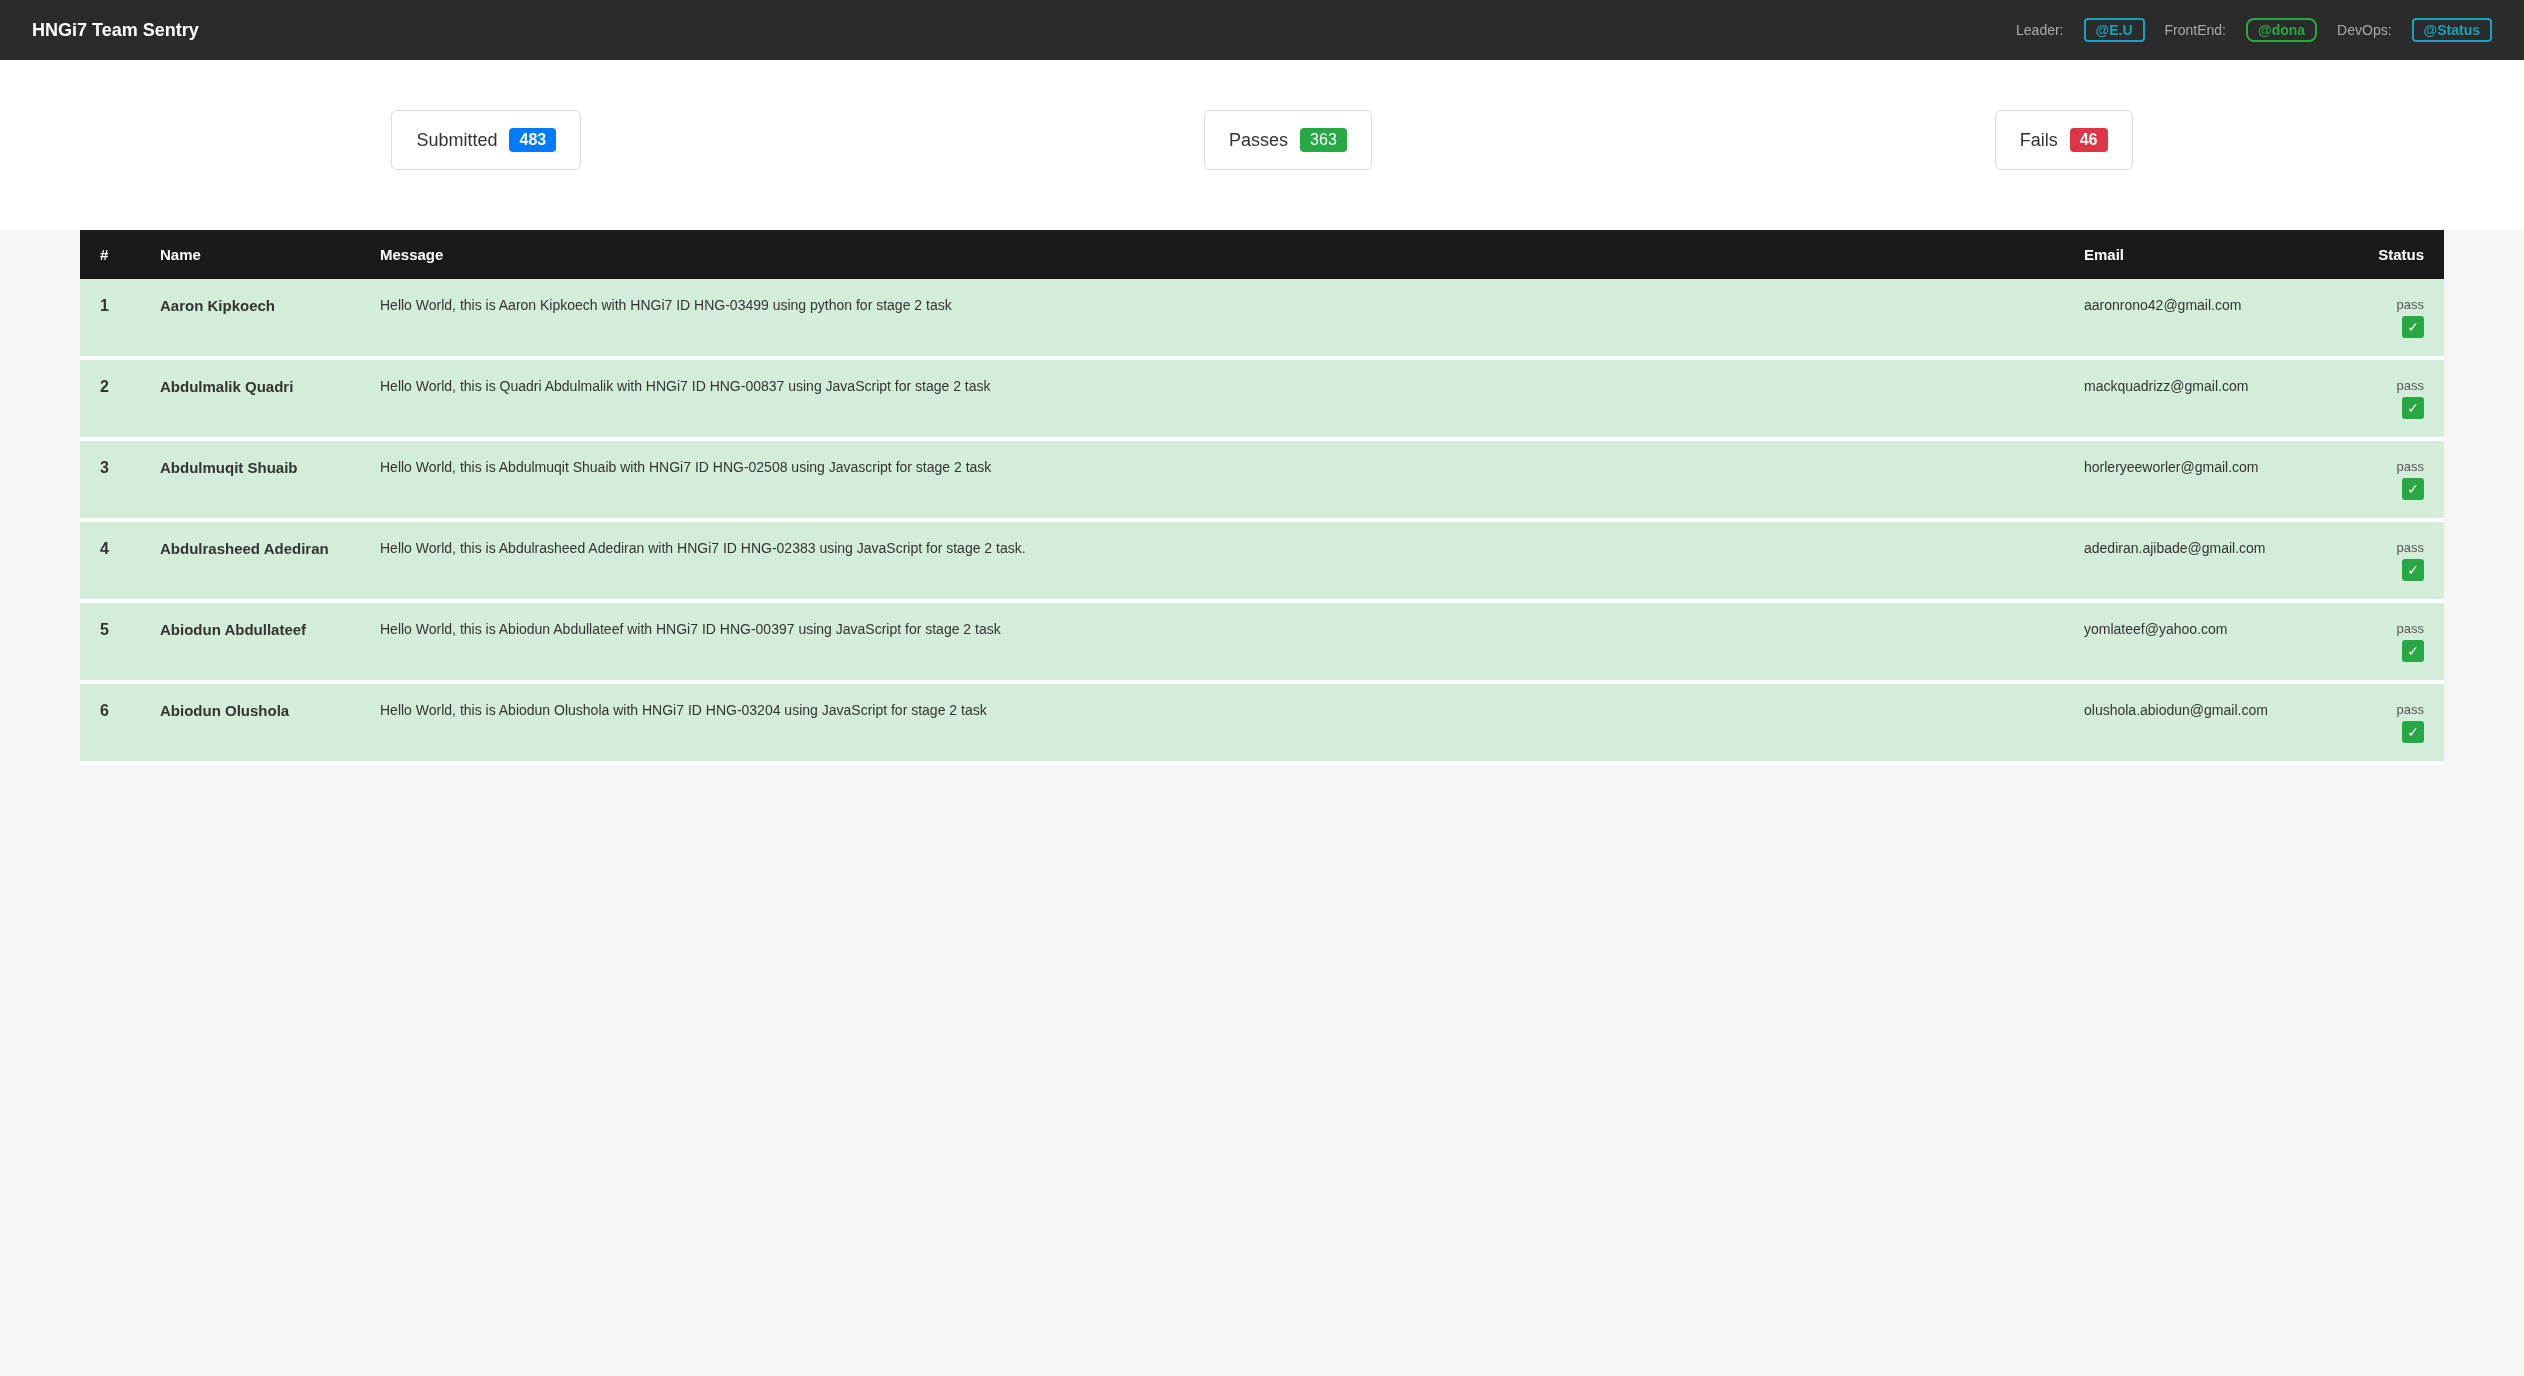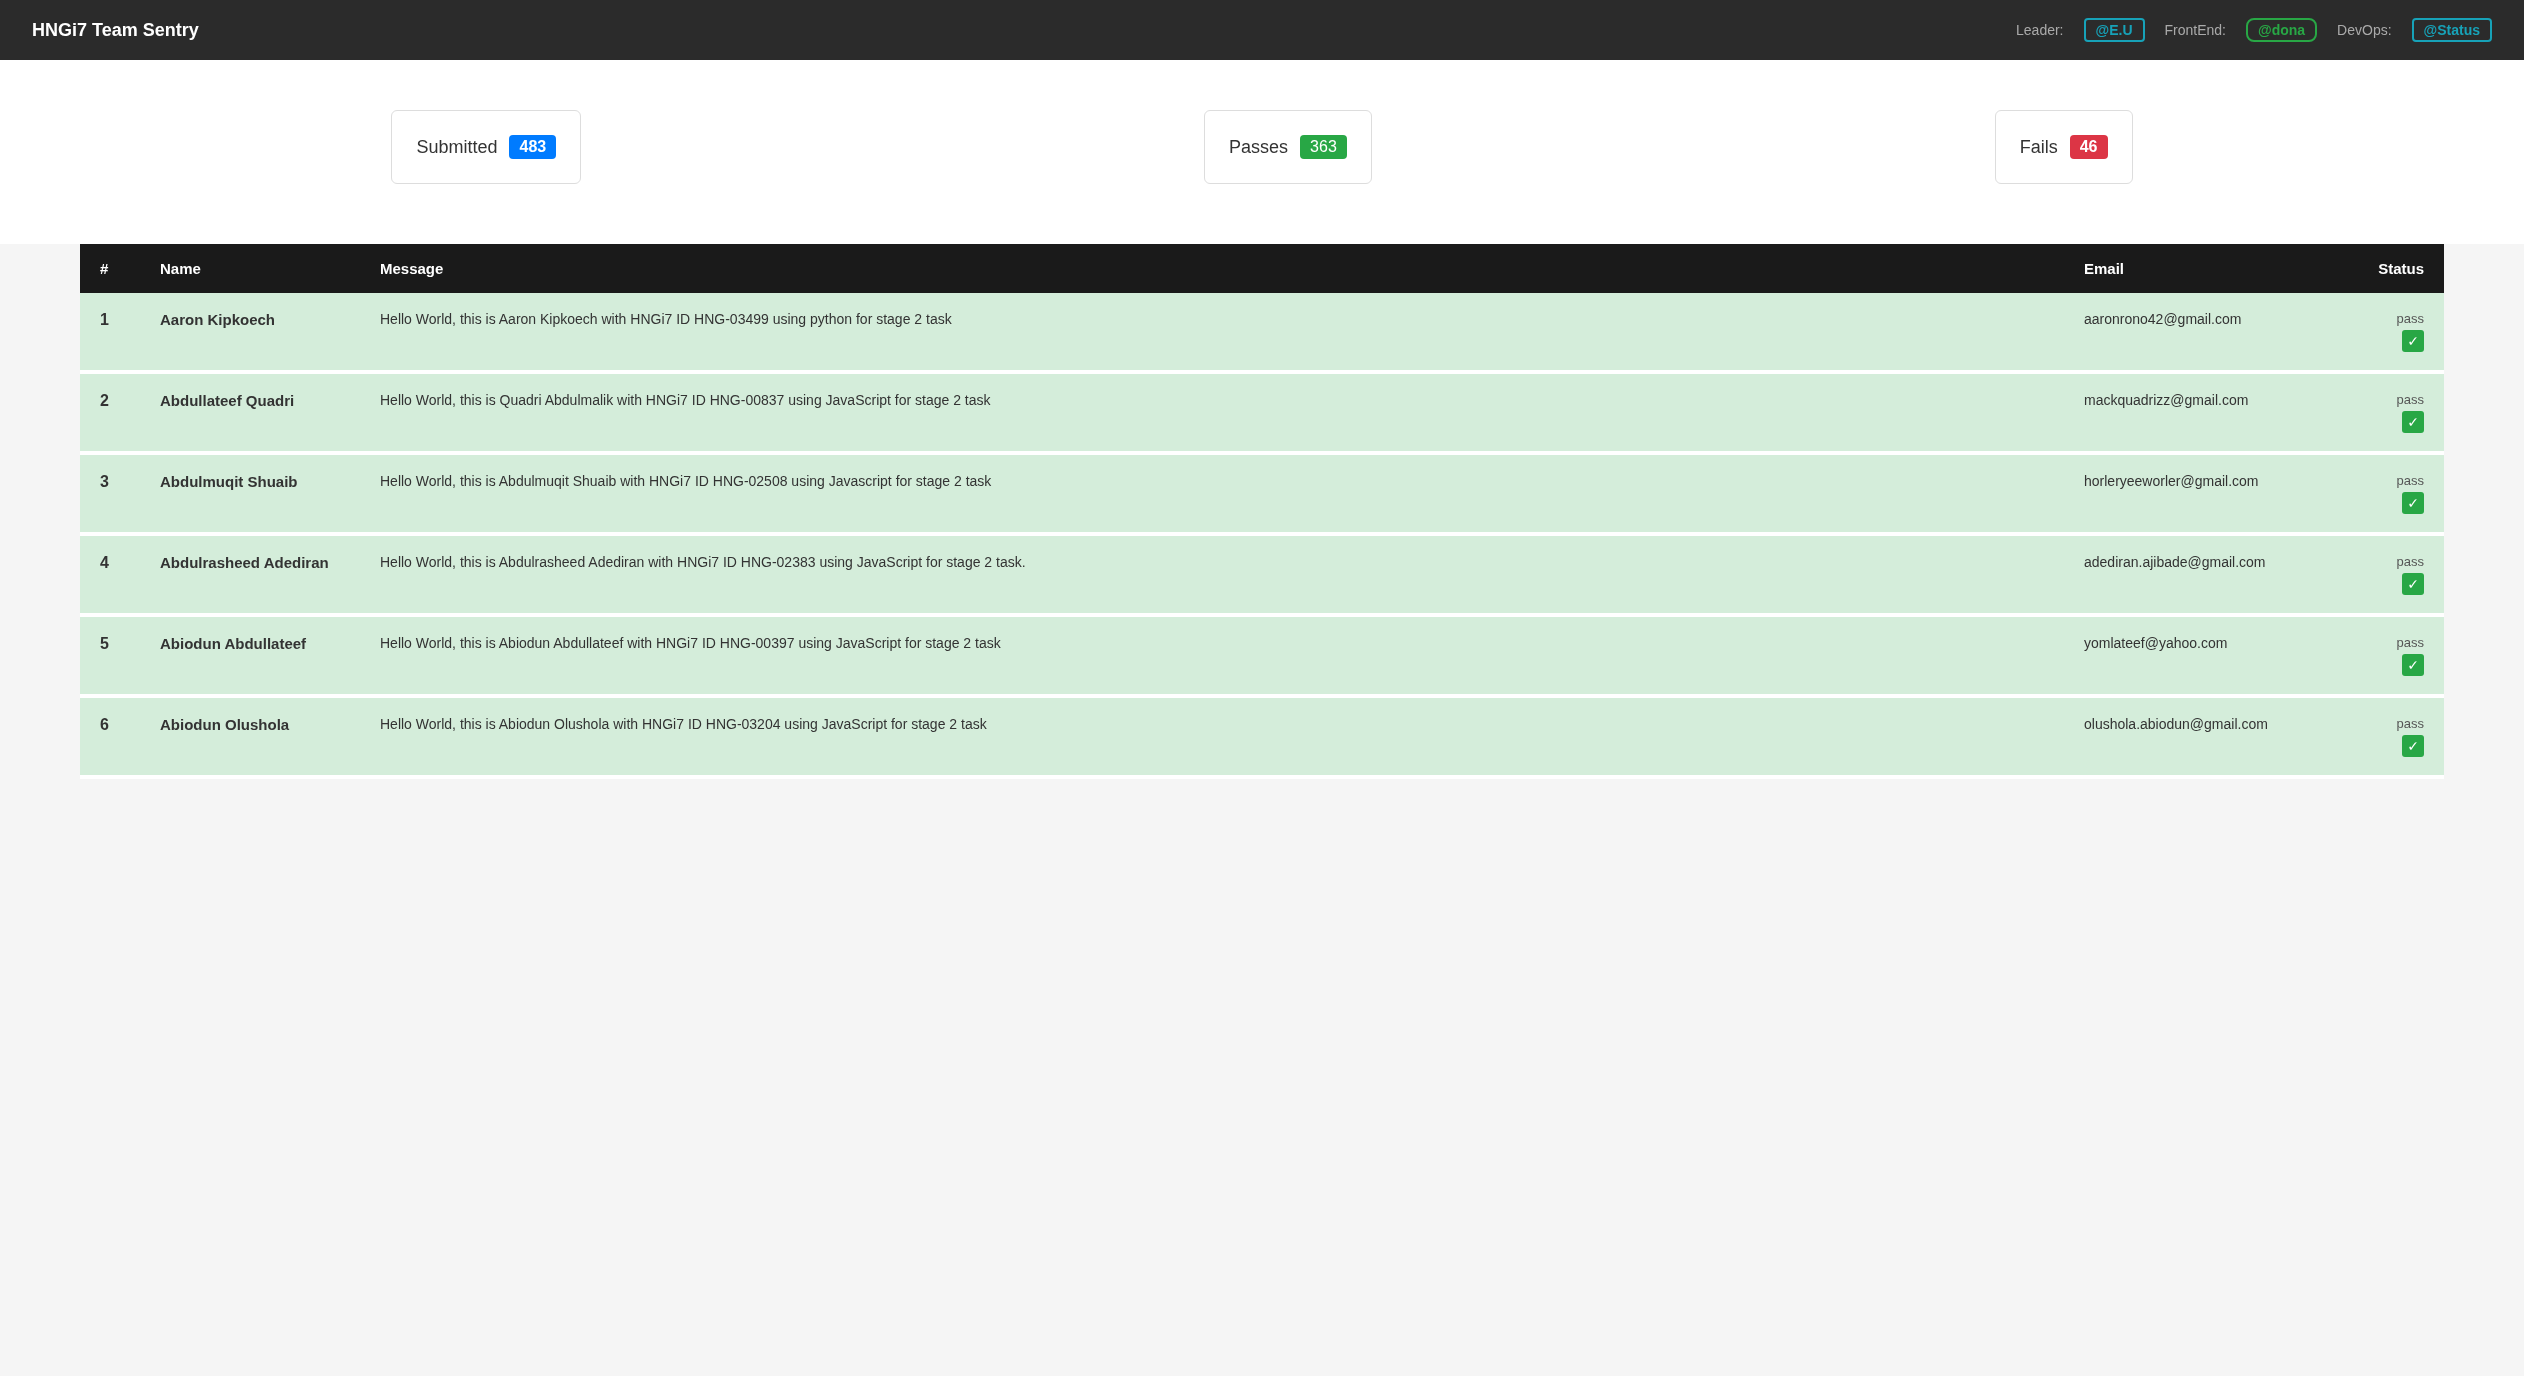--- a/index.html
+++ b/index.html
@@ -49,21 +49,21 @@
     .stats-row {
       display: flex;
       justify-content: space-around;
       align-items: center;
       padding: 50px 80px 60px;
       background: #fff;
     }
     .stat-card {
       border: 1px solid #ddd;
       background: #fff;
-      padding: 24px 24px;
+      padding: 17px 24px;
       border-radius: 6px;
       display: flex;
       align-items: center;
       gap: 12px;
       font-size: 18px;
       color: #333;
     }
     .stat-badge-blue {
       background: #007bff;
       color: #fff;
@@ -199,21 +199,21 @@
     <td class="td-name">Aaron Kipkoech</td>
     <td class="td-message">Hello World, this is Aaron Kipkoech with HNGi7 ID HNG-03499 using python for stage 2 task</td>
     <td class="td-email">aaronrono42@gmail.com</td>
     <td class="td-status">
       <div class="status-pass-text">pass</div>
       <span class="status-check">✓</span>
     </td>
   </tr>
         <tr>
     <td class="td-number">2</td>
-    <td class="td-name">Abdullateef Quadri</td>
+    <td class="td-name">Abdulmalik Quadri</td>
     <td class="td-message">Hello World, this is Quadri Abdulmalik with HNGi7 ID HNG-00837 using JavaScript for stage 2 task</td>
     <td class="td-email">mackquadrizz@gmail.com</td>
     <td class="td-status">
       <div class="status-pass-text">pass</div>
       <span class="status-check">✓</span>
     </td>
   </tr>
         <tr>
     <td class="td-number">3</td>
     <td class="td-name">Abdulmuqit Shuaib</td>

